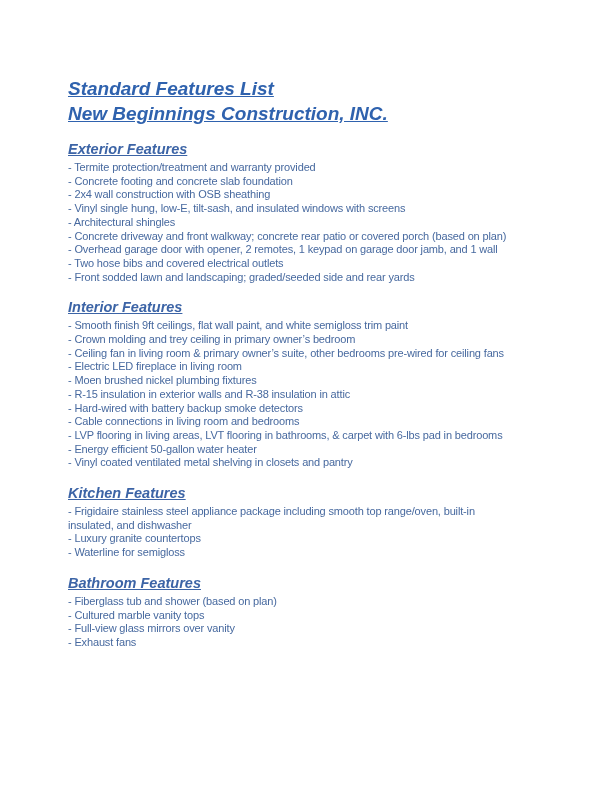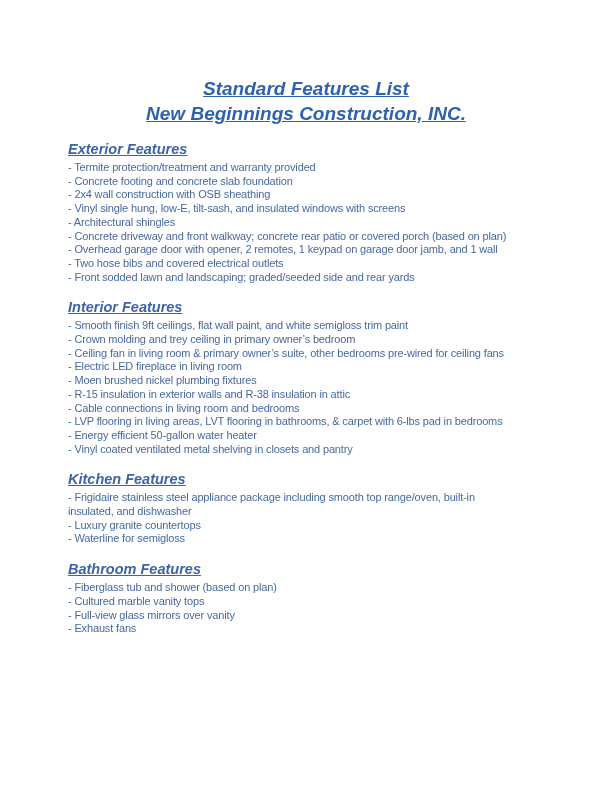--- a/index.html
+++ b/index.html
@@ -16,21 +16,20 @@
     inset: 0;
     background: #ffffff;
   }
   .content {
     position: absolute;
     left: 68px;
     top: 76px;
     width: 476px;
   }
   .title-line {
-    text-align: center;
     font-size: 19px;
     line-height: 25px;
     font-weight: bold;
     font-style: italic;
     text-decoration: underline;
     color: #2f62ae;
     white-space: nowrap;
   }
   .sections { margin-top: 6px; }
   .feature-section { margin-top: 15px; }
@@ -90,20 +89,21 @@
           <div class="feature-line">- Front sodded lawn and landscaping; graded/seeded side and rear yards</div>
         </section>
         <section class="feature-section">
           <h2 class="section-heading">Interior Features</h2>
           <div class="feature-line">- Smooth finish 9ft ceilings, flat wall paint, and white semigloss trim paint</div>
           <div class="feature-line">- Crown molding and trey ceiling in primary owner’s bedroom</div>
           <div class="feature-line">- Ceiling fan in living room &amp; primary owner’s suite, other bedrooms pre-wired for ceiling fans</div>
           <div class="feature-line">- Electric LED fireplace in living room</div>
           <div class="feature-line">- Moen brushed nickel plumbing fixtures</div>
           <div class="feature-line">- R-15 insulation in exterior walls and R-38 insulation in attic</div>
+          <div class="feature-line">- Hard-wired with battery backup smoke detectors</div>
           <div class="feature-line">- Cable connections in living room and bedrooms</div>
           <div class="feature-line">- LVP flooring in living areas, LVT flooring in bathrooms, &amp; carpet with 6-lbs pad in bedrooms</div>
           <div class="feature-line">- Energy efficient 50-gallon water heater</div>
           <div class="feature-line">- Vinyl coated ventilated metal shelving in closets and pantry</div>
         </section>
         <section class="feature-section">
           <h2 class="section-heading">Kitchen Features</h2>
           <div class="feature-line">- Frigidaire stainless steel appliance package including smooth top range/oven, built-in</div>
           <div class="feature-line">insulated, and dishwasher</div>
           <div class="feature-line">- Luxury granite countertops</div>

